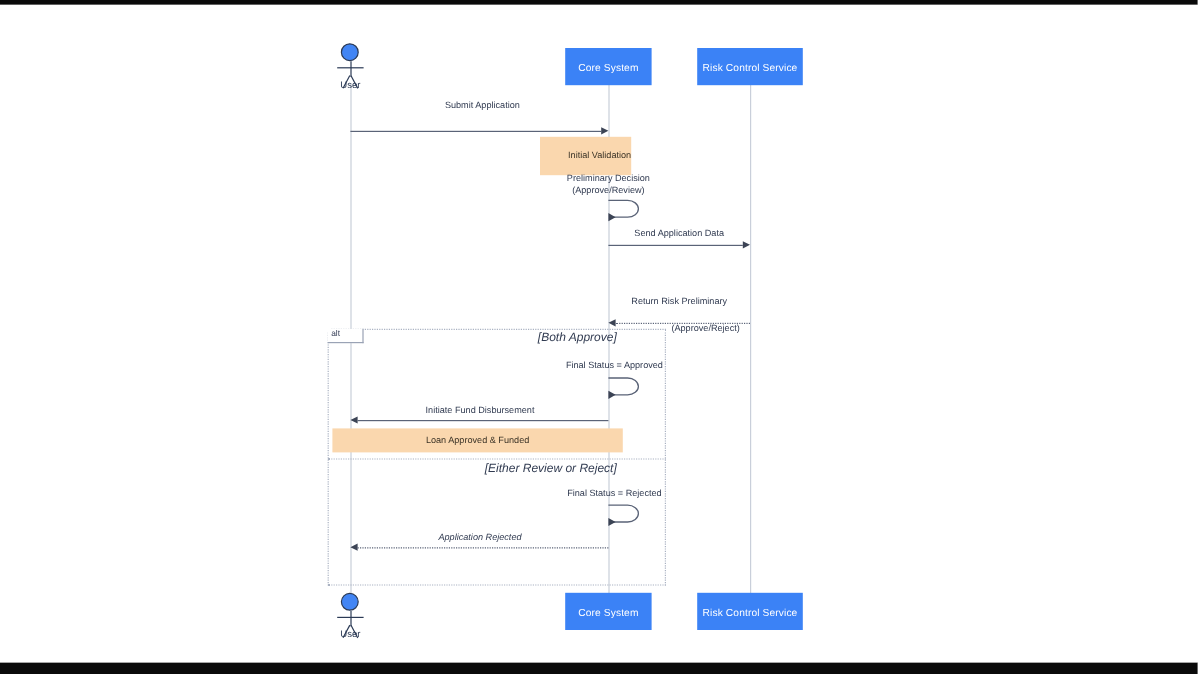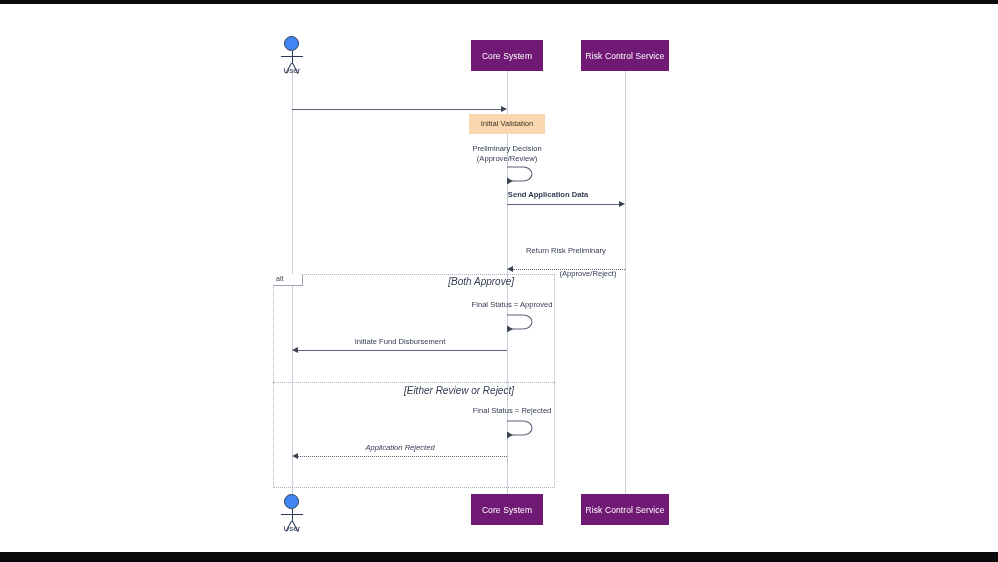--- a/index.html
+++ b/index.html
@@ -22,21 +22,21 @@
   #canvas {
     position: absolute;
     left: 0; top: 4px;
     width: 998px; height: 548px;
     background: #ffffff;
   }
 
   
   .participant-box {
     position: absolute;
-    background: #701a75;
+    background: #3b82f6;
     color: #ffffff;
     font-size: 8.5px;
     display: flex;
     align-items: center;
     justify-content: center;
     text-align: center;
     letter-spacing: .1px;
     box-sizing: border-box;
   }
   .lifeline {
@@ -182,35 +182,36 @@
     <div class="arms"></div>
     <div class="leg-l"></div>
     <div class="leg-r"></div>
     <div class="actor-label">User</div>
   </div>
 
   <div class="participant-box" style="left:471px; top:36px; width:72px; height:31px;">Core System</div>
 
   <div class="participant-box" style="left:581px; top:36px; width:88px; height:31px;">Risk Control Service</div>
 
+  <div class="msg-label" style="left:192px; top:79px; width:420px;">Submit Application</div>
   <div class="msg-line" style="left:292px; top:105px; width:209px;"></div>
   <div class="arrow-head right" style="left:501px; top:102px;"></div>
 
-  <div class="note" style="left:469px; top:110px; width:76px; height:20px;">
+  <div class="note" style="left:450px; top:110px; width:76px; height:32px;align-items:flex-end;">
     <span>Initial Validation</span>
   </div>
 
   <div class="msg-label" style="left:407px; top:140px; width:200px;">Preliminary Decision</div>
   <div class="msg-label" style="left:407px; top:150px; width:200px;">(Approve/Review)</div>
   <svg class="self-loop" style="left:503px; top:159px;" width="36" height="22" viewBox="0 0 36 22">
     <path d="M4,4 L20,4 A9,7 0 0 1 20,18 L6,18" fill="none" stroke="#5a6377" stroke-width="1.1"></path>
     <path d="M10,18 L4,14.6 L4,21.4 Z" fill="#3c4455"></path>
   </svg>
 
-  <div class="msg-label" style="left:438px; top:186px; width:220px;font-weight:bold;">Send Application Data</div>
+  <div class="msg-label" style="left:456px; top:186px; width:220px;">Send Application Data</div>
   <div class="msg-line" style="left:507px; top:200px; width:112px;"></div>
   <div class="arrow-head right" style="left:619px; top:197px;"></div>
 
 
   <div class="msg-label" style="left:456px; top:242px; width:220px;">Return Risk Preliminary</div>
   <div class="msg-label" style="left:478px; top:252px; width:220px;margin-top:13px;">(Approve/Reject)</div>
   <div class="msg-line dashed" style="left:513px; top:265px; width:112px;"></div>
   <div class="arrow-head left" style="left:507px; top:262px;"></div>
 
   <div id="alt-frame" style="left:273px; top:270px; width:282px; height:214px;"></div>
@@ -221,20 +222,23 @@
   <div class="msg-label" style="left:412px; top:296px; width:200px;">Final Status = Approved</div>
   <svg class="self-loop" style="left:503px; top:307px;" width="36" height="22" viewBox="0 0 36 22">
     <path d="M4,4 L20,4 A9,7 0 0 1 20,18 L6,18" fill="none" stroke="#5a6377" stroke-width="1.1"></path>
     <path d="M10,18 L4,14.6 L4,21.4 Z" fill="#3c4455"></path>
   </svg>
 
   <div class="msg-label" style="left:300px; top:333px; width:200px;">Initiate Fund Disbursement</div>
   <div class="msg-line" style="left:298px; top:346px; width:209px;"></div>
   <div class="arrow-head left" style="left:292px; top:343px;"></div>
 
+  <div class="note" style="left:277px; top:353px; width:242px; height:20px;">
+    <span>Loan Approved &amp; Funded</span>
+  </div>
 
   <div class="alt-divider" style="left:273px; top:378px; width:282px;"></div>
 
   <div class="alt-cond" style="left:314px; top:381px; width:200px;">[Either Review or Reject]</div>
 
   <div class="msg-label" style="left:412px; top:402px; width:200px;">Final Status = Rejected</div>
   <svg class="self-loop" style="left:503px; top:413px;" width="36" height="22" viewBox="0 0 36 22">
     <path d="M4,4 L20,4 A9,7 0 0 1 20,18 L6,18" fill="none" stroke="#5a6377" stroke-width="1.1"></path>
     <path d="M10,18 L4,14.6 L4,21.4 Z" fill="#3c4455"></path>
   </svg>

